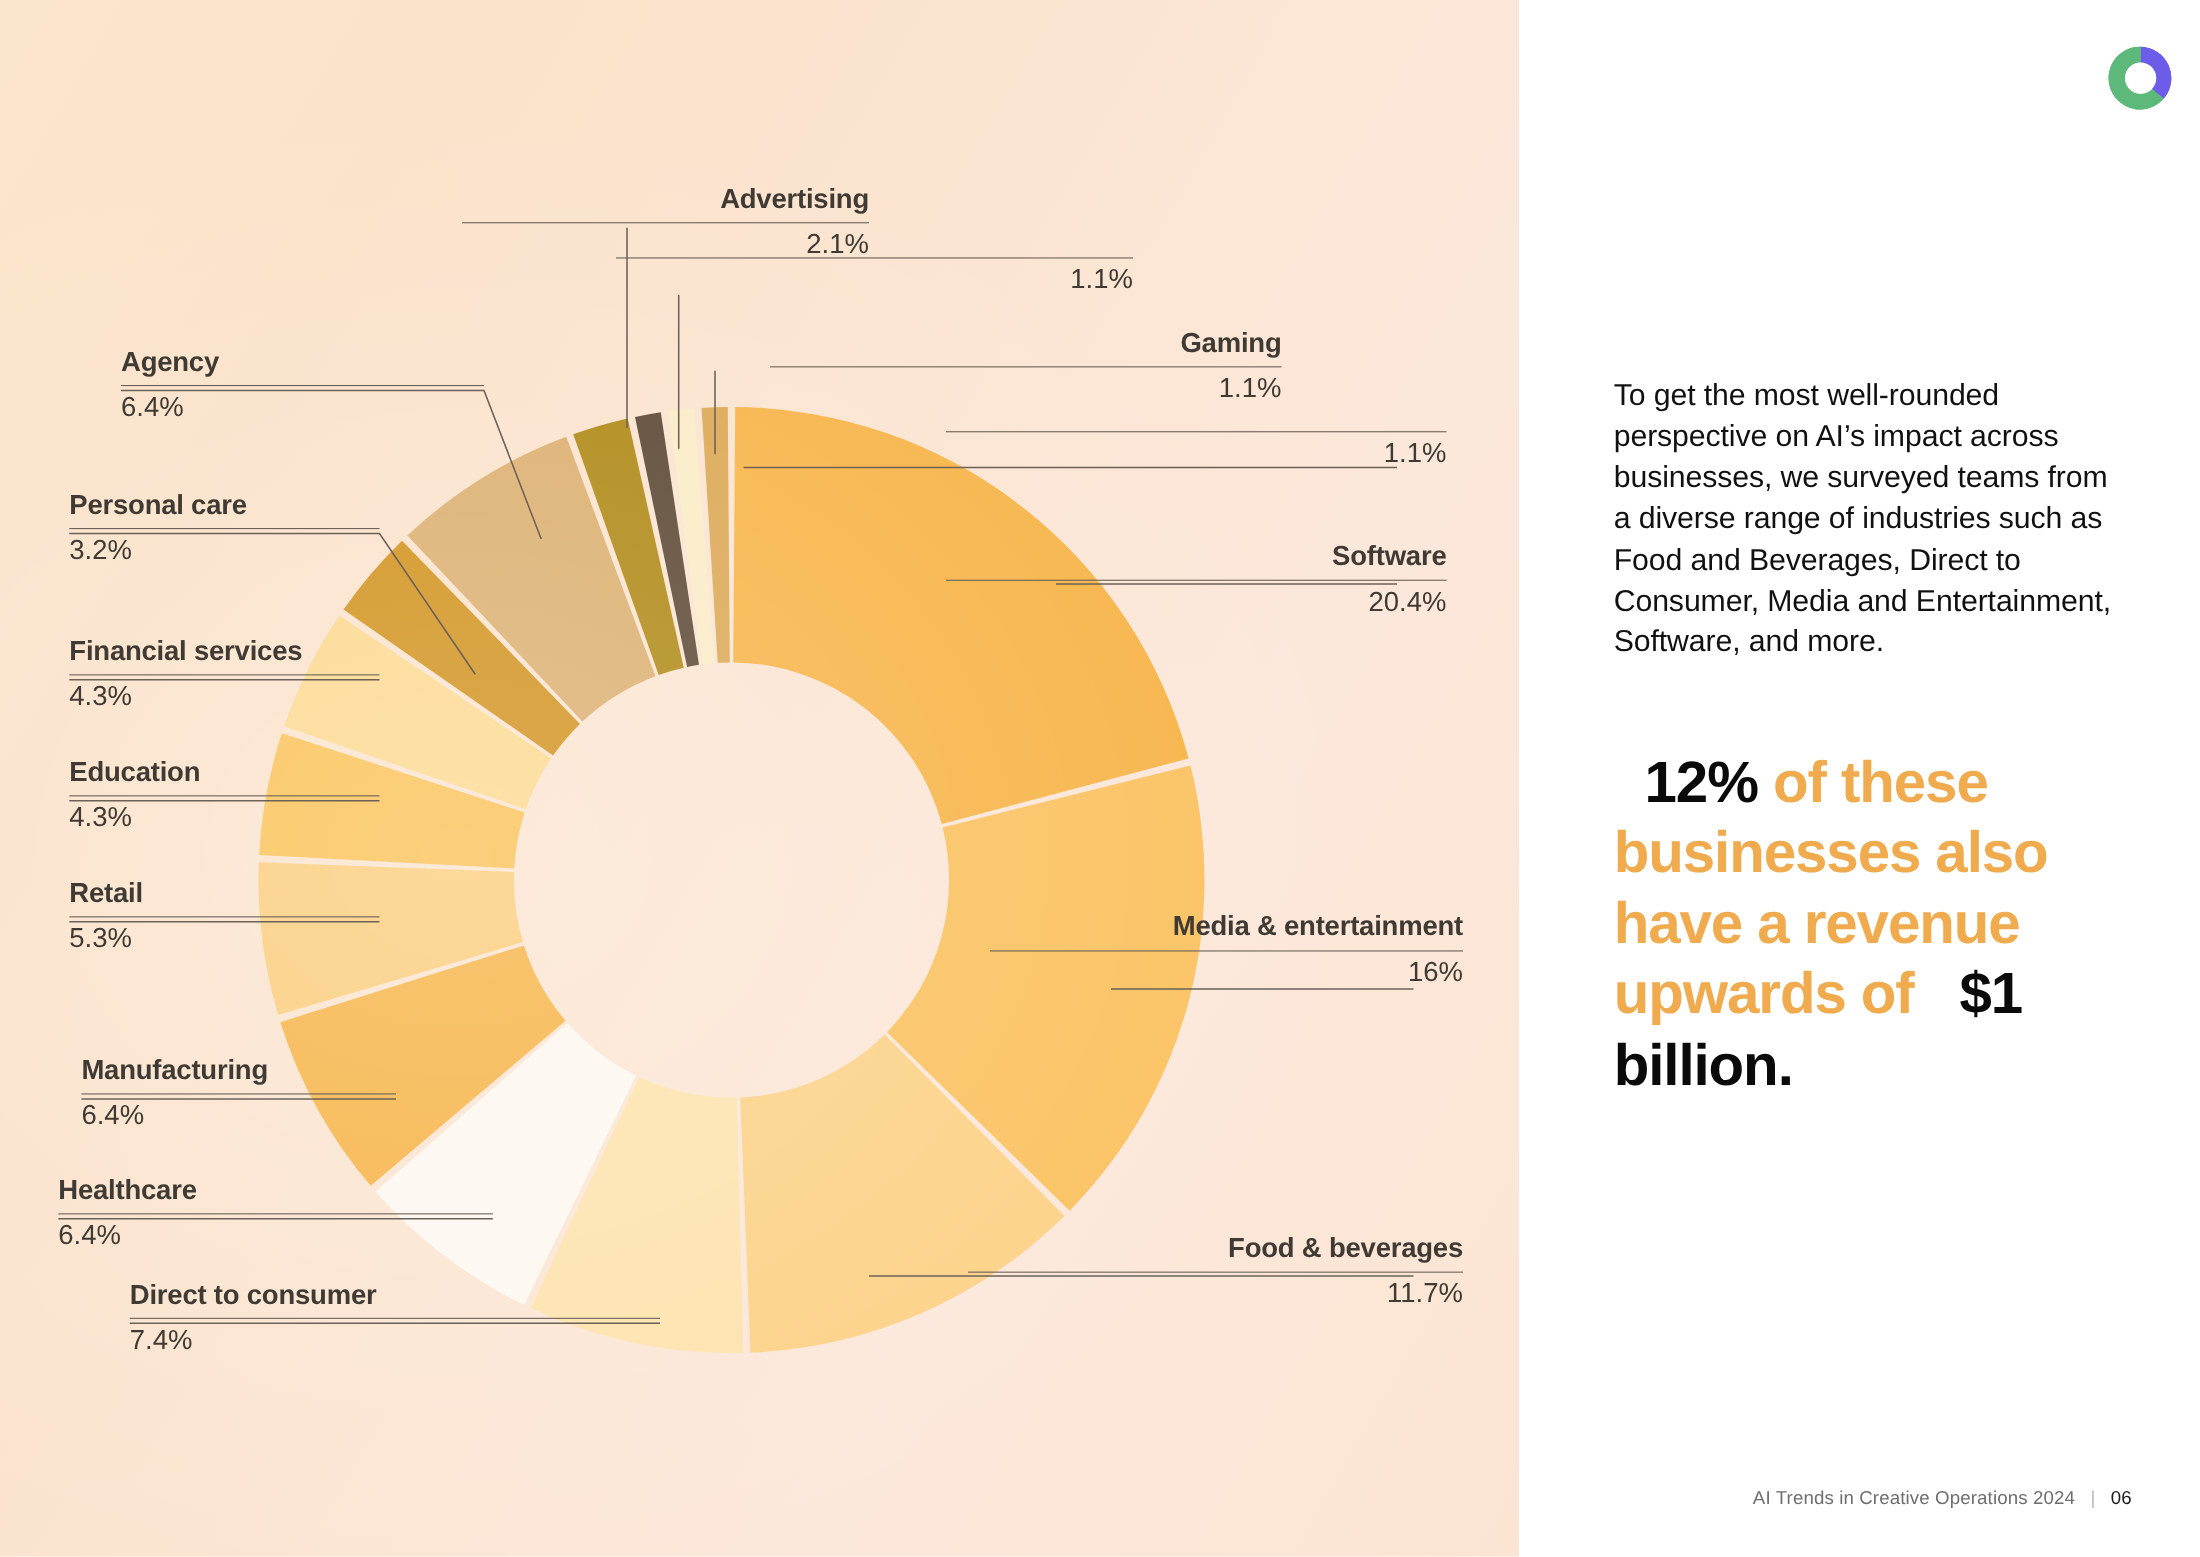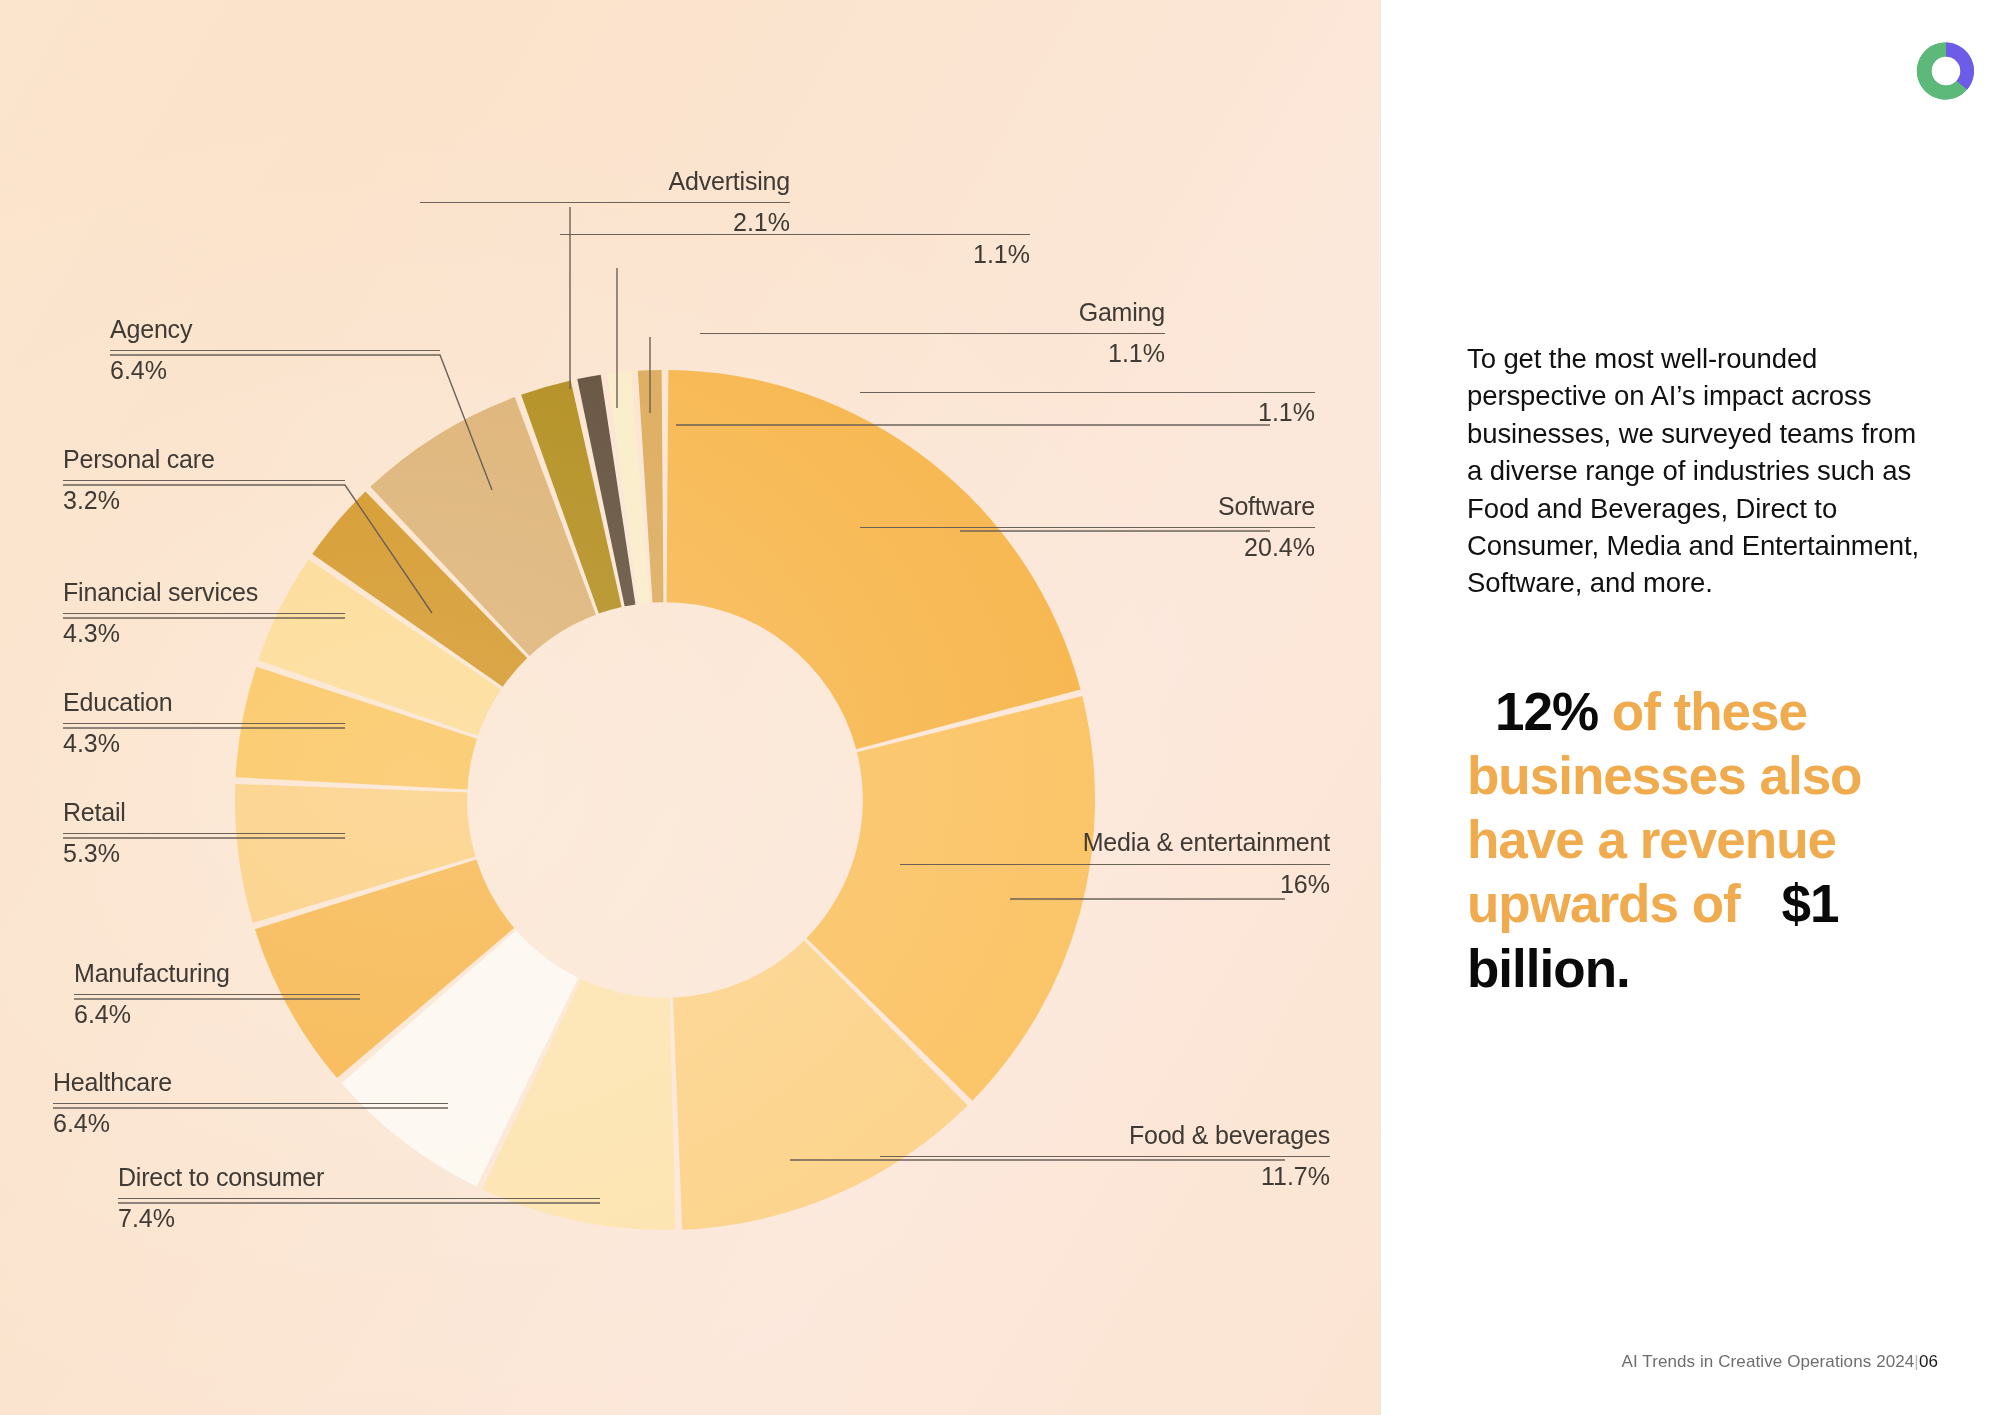--- a/index.html
+++ b/index.html
@@ -34,21 +34,21 @@
   #donut-svg{position:absolute;left:0;top:0;}
 
   
   .callout{
     position:absolute;
     color:#3f3a33;
     z-index:5;
     white-space:nowrap;
   }
   .callout .c-title{
-    font-size:25px;font-weight:400;letter-spacing:-.2px;
+    font-size:25px;font-weight:700;letter-spacing:-.2px;
     line-height:1.1;
     color:#3f3a33;
   }
   .callout .c-title.two-line{line-height:1.18;white-space:normal;}
   .callout .c-rule{
     height:0;border-top:1.4px solid #6b6157;
     margin-top:6px;margin-bottom:5px;
   }
   .callout .c-val{
     font-size:25px;font-weight:400;color:#3f3a33;line-height:1.15;
@@ -85,21 +85,21 @@
     font-size:53px;line-height:1.21;
     font-weight:800;letter-spacing:-1px;
   }
   #headline .hl-black{color:#0a0a0a;margin-left:28px;}
   #headline .hl-orange{color:#efab4e;}
   #footer{
     position:absolute;
     right:62px;bottom:43px;
     font-size:17px;color:#6e6e6e;font-weight:400;
     letter-spacing:.1px;
-    display:flex;align-items:center;
+    display:flex;align-items:center;gap:14px;
   }
   #footer .f-sep{color:#b9b9b9;}
   #footer .f-page{color:#1a1a1a;font-weight:400;}
 </style>
 </head>
 <body>
 
 <div id="page">
 
   <div id="chart-panel">

